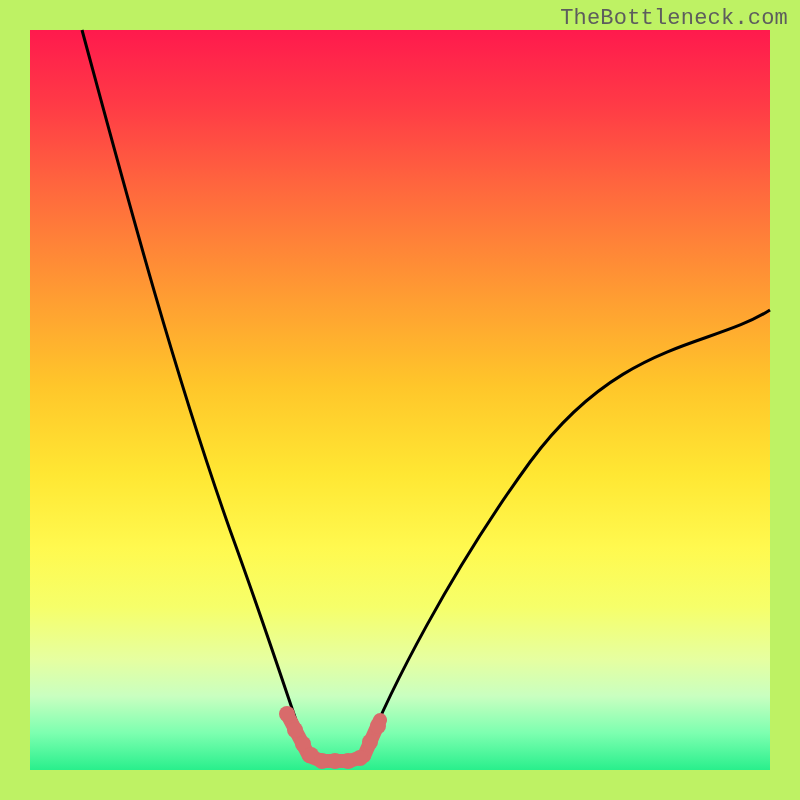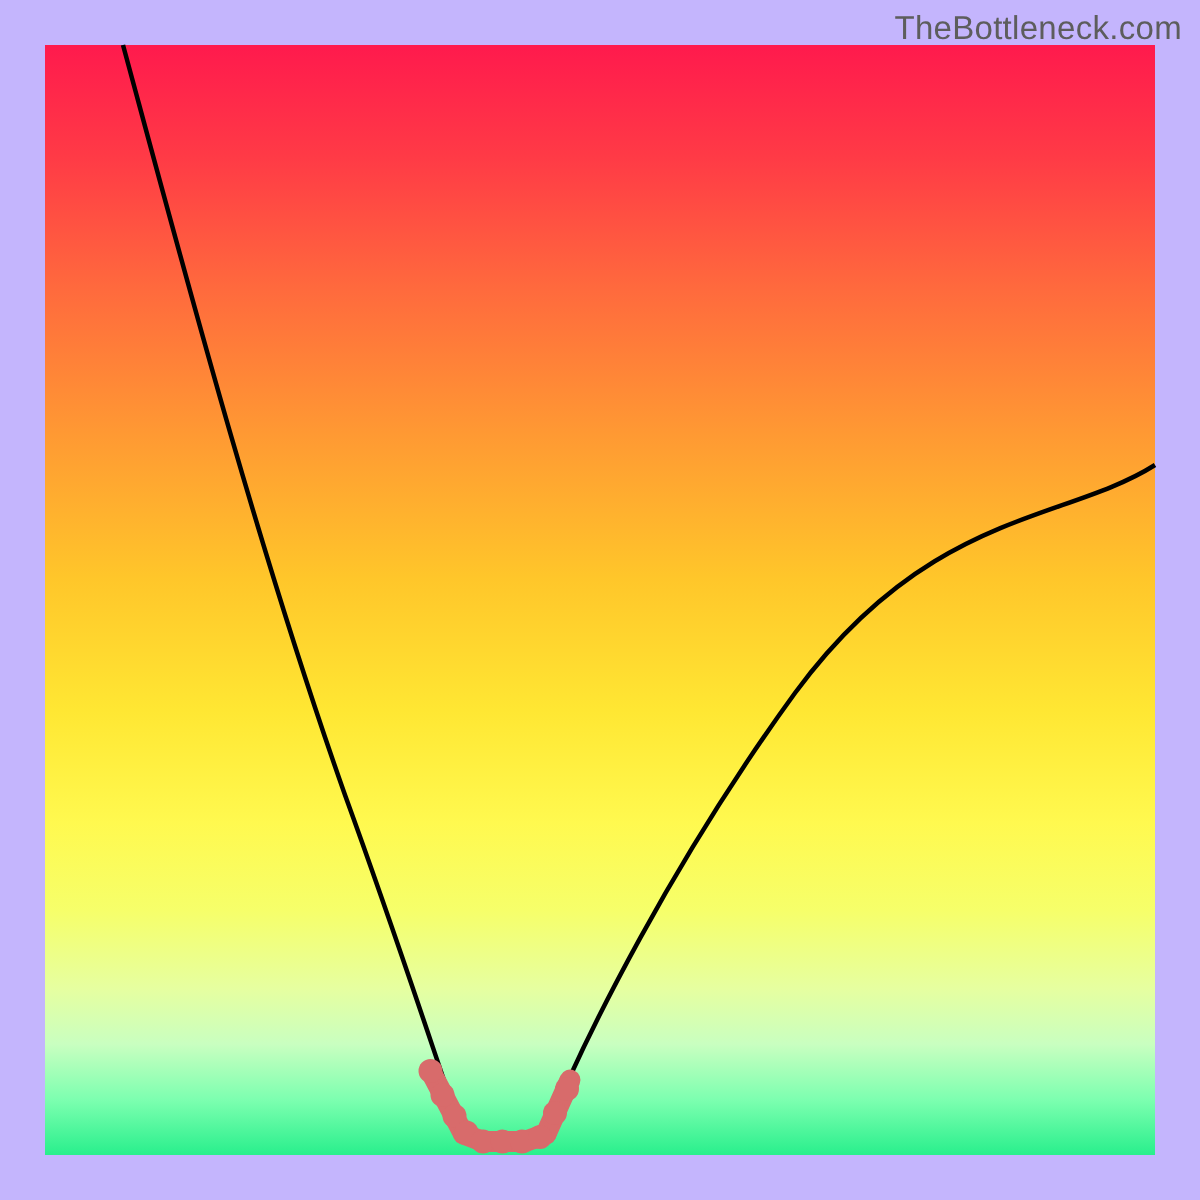--- a/index.html
+++ b/index.html
@@ -10,21 +10,22 @@
     background: #000;
     overflow: hidden;
     font-family: Arial, Helvetica, sans-serif;
   }
   .frame {
     position: absolute;
     left: 0;
     top: 0;
     width: 800px;
     height: 800px;
-    background: #c4b5fd;
+    background: #bef264;
+    font-family: Liberation Mono, monospace;
   }
   .plot {
     position: absolute;
     left: 30px;
     top: 30px;
     width: 740px;
     height: 740px;
     background: linear-gradient(
       to bottom,
       #ff1a4d 0%,

